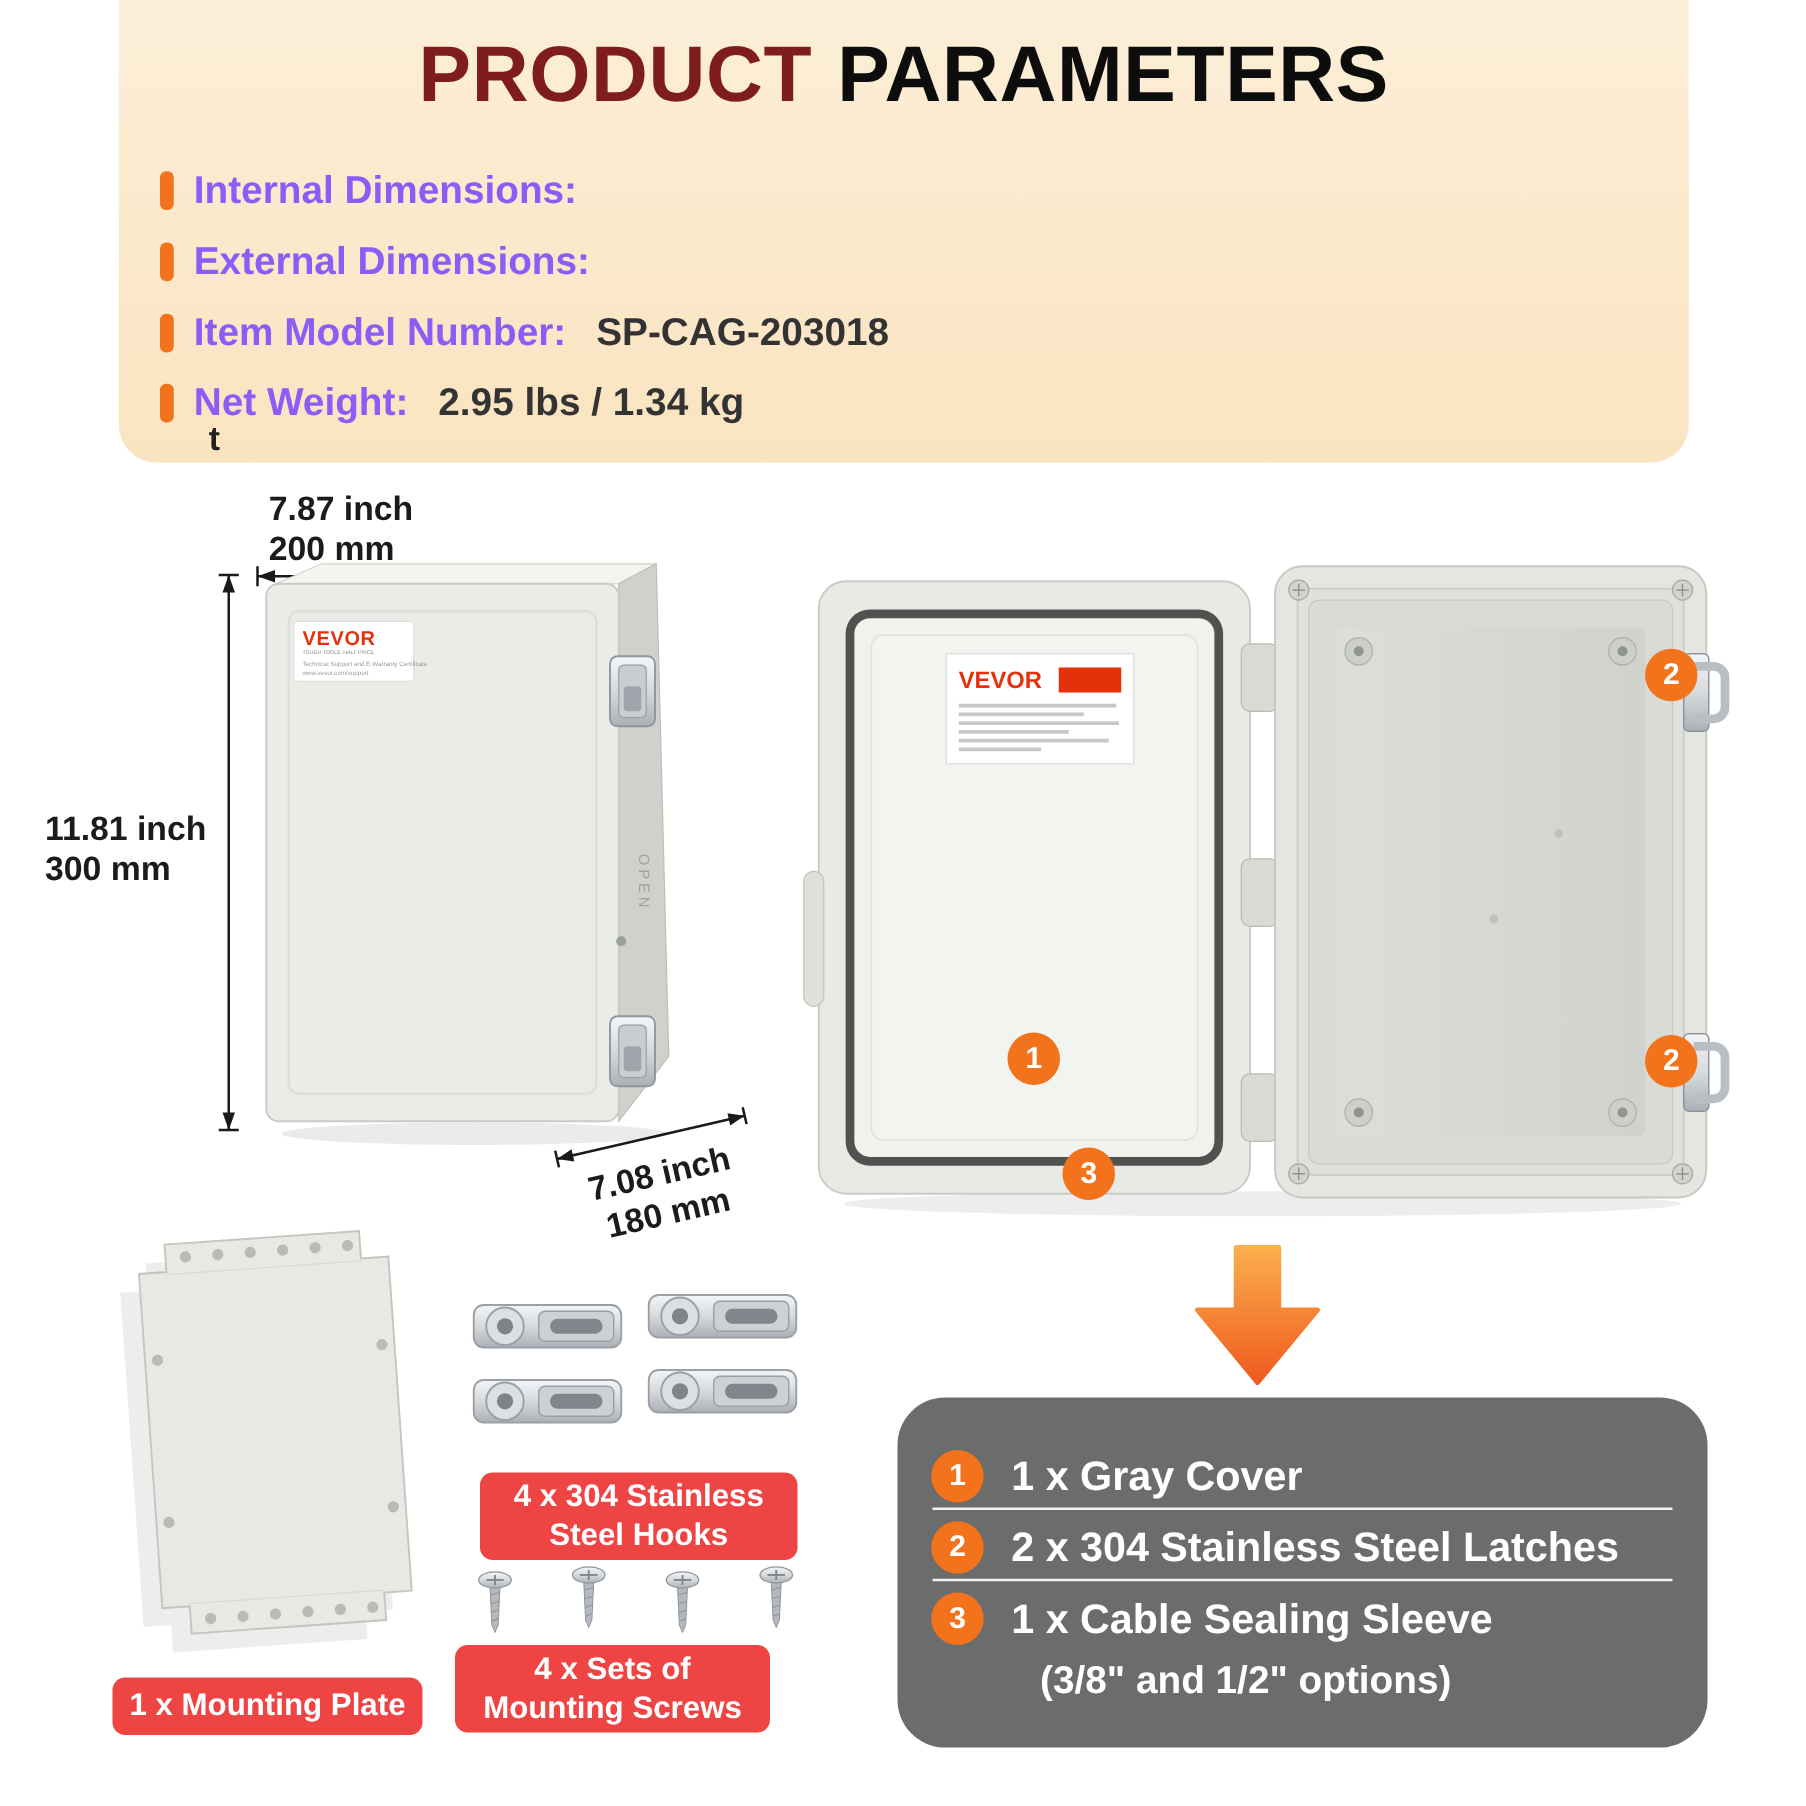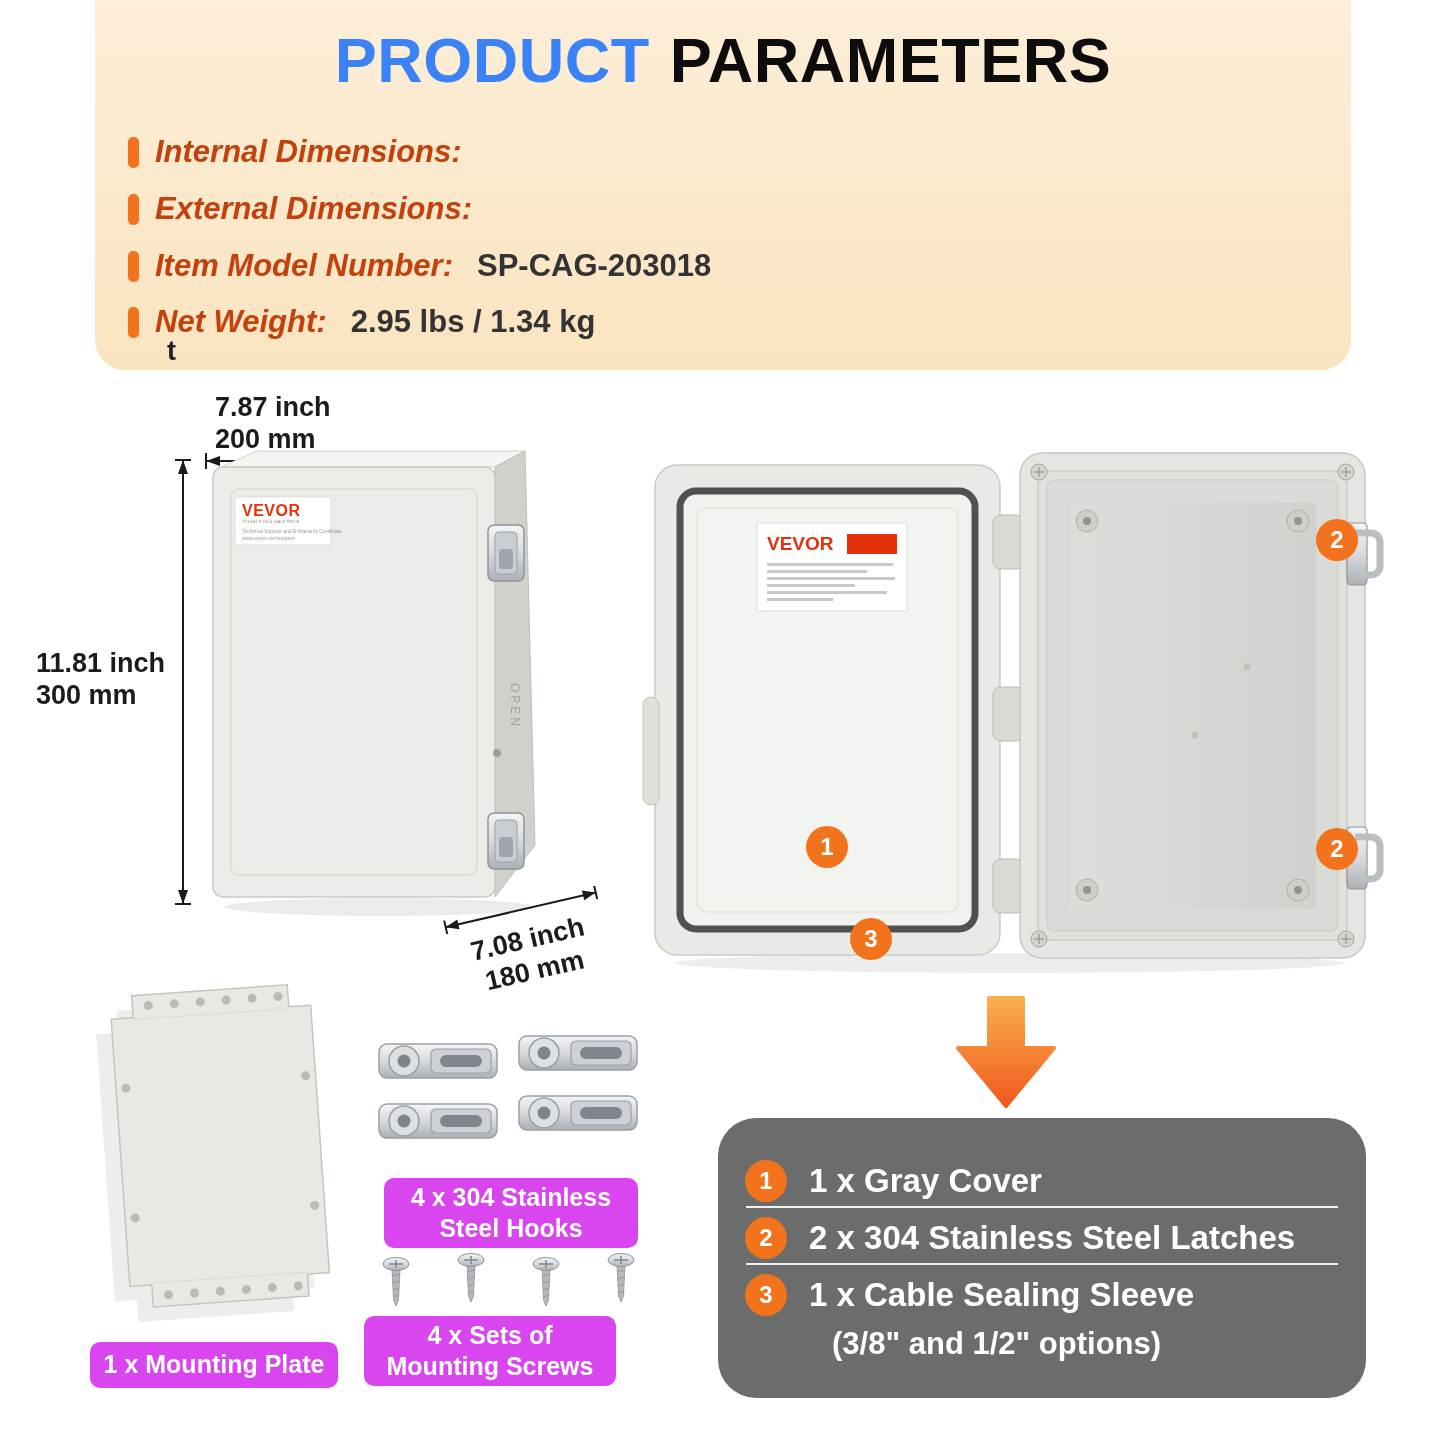--- a/index.html
+++ b/index.html
@@ -5,42 +5,42 @@
   html,body{margin:0;padding:0;background:#fff;}
   .canvas{position:relative;width:1445px;height:1445px;background:#fff;
           font-family:"Liberation Sans",sans-serif;overflow:hidden;}
   svg text{font-family:"Liberation Sans",sans-serif;}
 
   
   .banner{position:absolute;left:95px;top:-34px;width:1256px;height:404px;
           background:linear-gradient(180deg,#FCEFDA 0%,#FAE4C0 100%);border-radius:30px;}
   .title{position:absolute;left:95px;top:24px;width:1256px;text-align:center;
          font-size:63px;font-weight:800;letter-spacing:.5px;white-space:nowrap;}
-  .t-orange{color:#3b82f6;margin-right:20px;}
+  .t-orange{color:#7f1d1d;margin-right:20px;}
   .t-black{color:#0d0d0d;}
   .param-row{position:absolute;left:128px;display:flex;align-items:center;gap:16px;
              font-size:31px;font-weight:700;white-space:nowrap;}
   .tick{width:11px;height:31px;border-radius:5px;background:#F2731B;flex:0 0 auto;}
-  .p-label{color:#c2410c;font-style:italic;}
+  .p-label{color:#8b5cf6;}
   .p-value{color:#333;margin-left:8px;}
   .stray{position:absolute;left:167px;top:336px;font-size:27px;font-weight:700;color:#222;}
 
   
   .dim-text{position:absolute;font-size:27px;font-weight:700;
             color:#1b1b1b;line-height:1.18;}
   .abs{position:absolute;}
   .dim-depth{position:absolute;left:436px;top:912px;width:166px;text-align:center;
              transform:rotate(-13deg);transform-origin:0 0;font-size:27px;font-weight:700;
              color:#1b1b1b;line-height:1.18;}
 
   
   .callout{position:absolute;width:42px;height:42px;border-radius:50%;background:#F2731B;
            color:#fff;display:flex;align-items:center;justify-content:center;
            font-size:24px;font-weight:700;z-index:5;}
-  .badge{position:absolute;background:#d946ef;border-radius:10px;color:#fff;font-weight:700;
+  .badge{position:absolute;background:#ef4444;border-radius:10px;color:#fff;font-weight:700;
          font-size:25px;line-height:1.25;display:flex;flex-direction:column;align-items:center;
          justify-content:center;text-align:center;}
 
   
   .legend{position:absolute;left:718px;top:1118px;width:648px;height:280px;
           background:#6B6D6C;border-radius:38px;}
   .legend-row{position:absolute;left:27px;display:flex;align-items:center;gap:22px;height:44px;}
   .l-circle{width:42px;height:42px;border-radius:50%;background:#F2731B;color:#fff;display:flex;
             align-items:center;justify-content:center;font-size:24px;font-weight:700;flex:0 0 auto;}
   .l-text{color:#fff;font-size:33px;font-weight:700;white-space:nowrap;}

